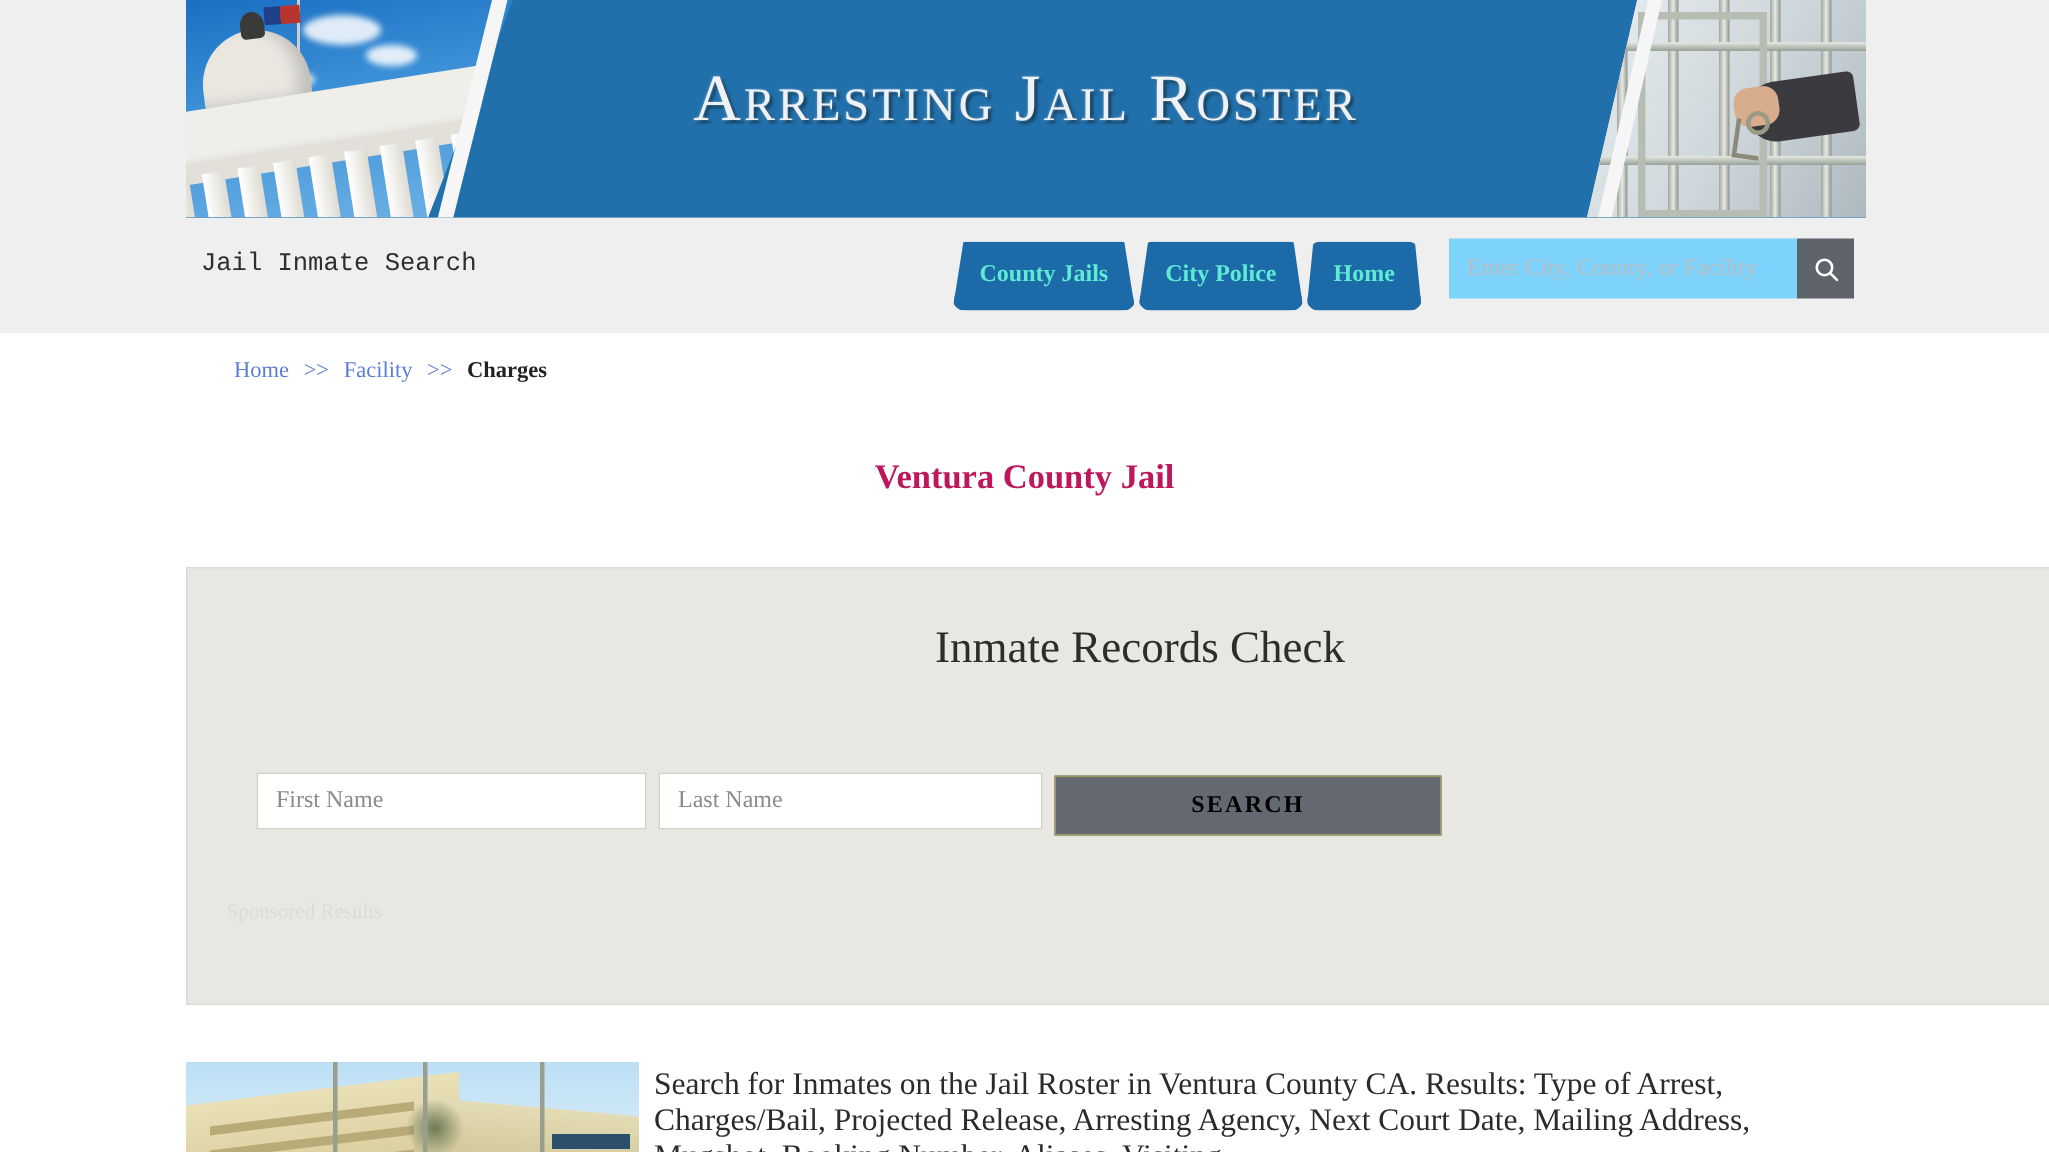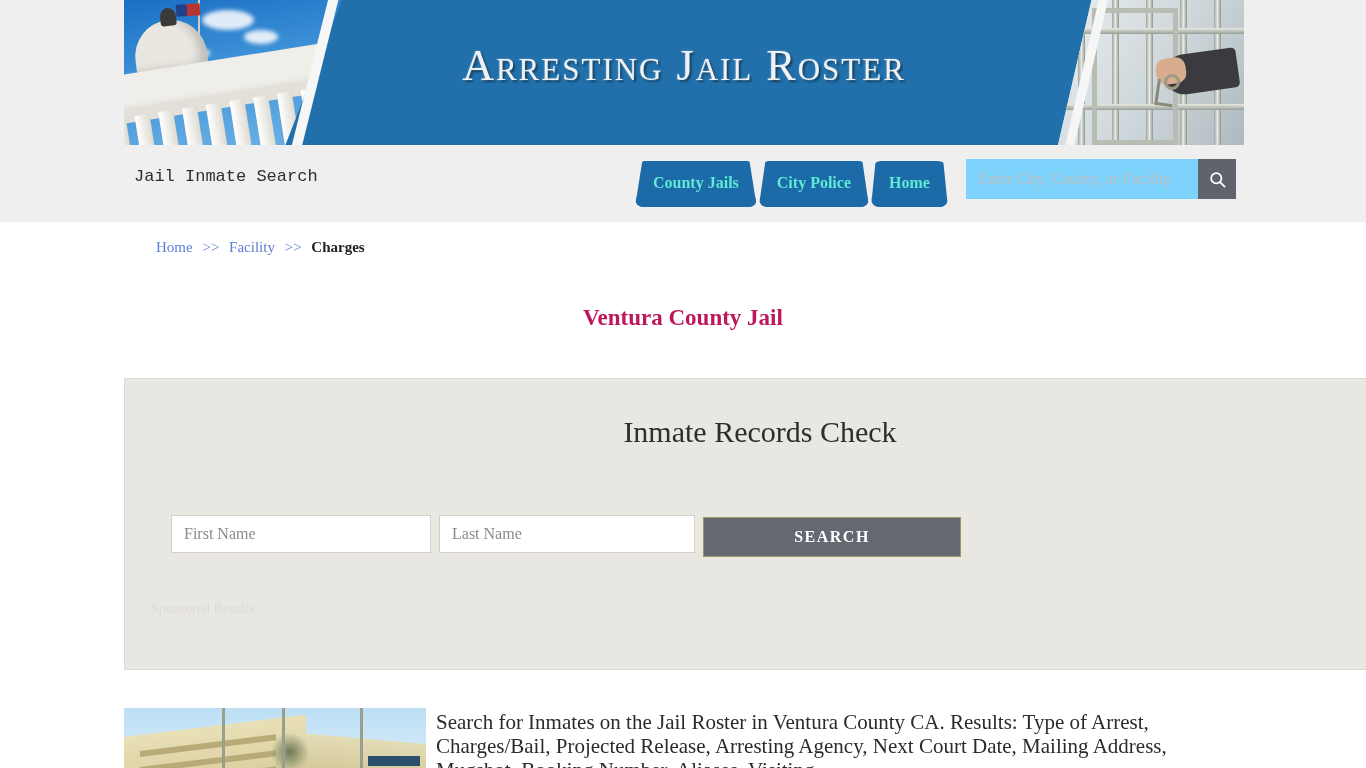--- a/index.html
+++ b/index.html
@@ -340,21 +340,21 @@
     background-position: calc(100% - 20px) 17px, calc(100% - 14px) 17px;
     background-size: 6px 6px, 6px 6px;
     background-repeat: no-repeat;
   }
   .btn-search {
     width: 258px;
     height: 40px;
     margin-top: 2px;
     background: #636871;
     border: 1px solid #9d9762;
-    color: #ffffff;
+    color: #000000;
     font-size: 16px;
     letter-spacing: 1.5px;
     font-weight: bold;
     font-family: "Liberation Serif", "DejaVu Serif", serif;
     cursor: pointer;
   }
   .sponsored {
     position: absolute;
     left: 26px; top: 222px;
     font-size: 14px;

